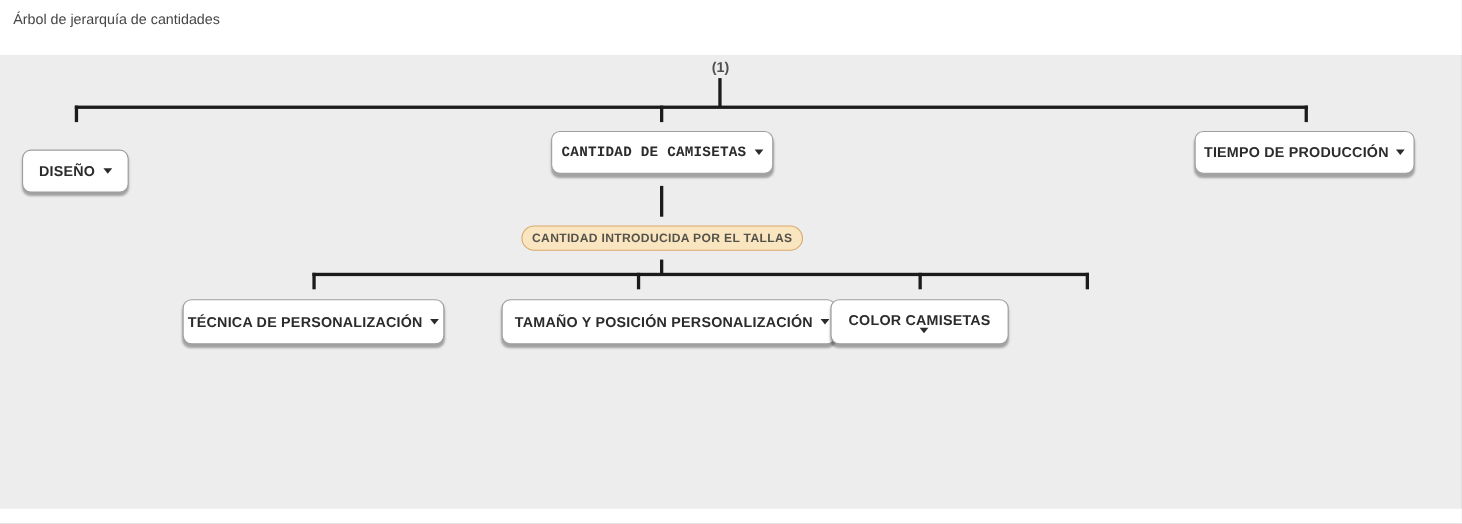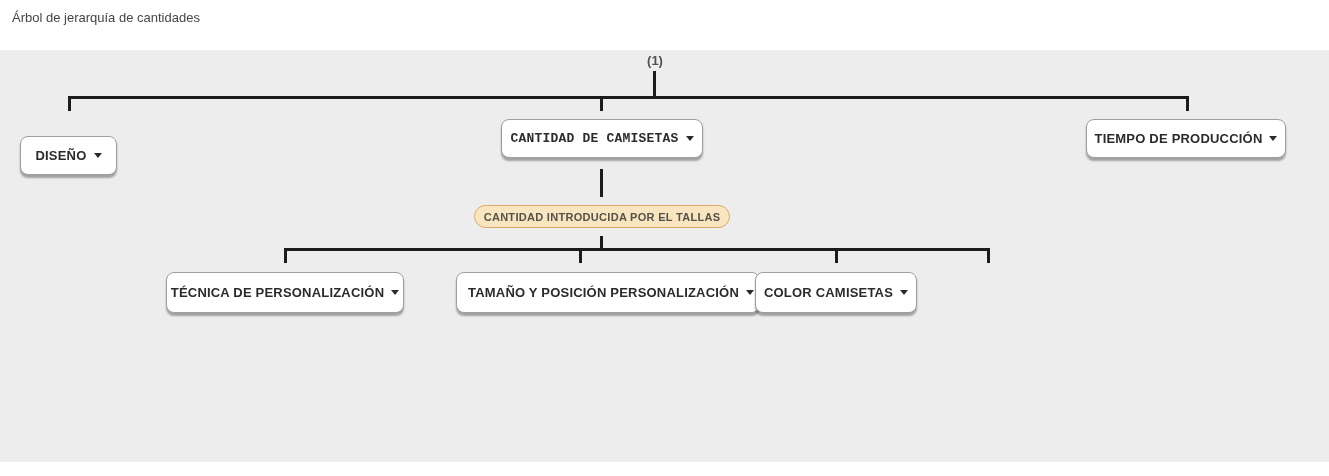--- a/index.html
+++ b/index.html
@@ -105,21 +105,21 @@
 
     <button class="node lv2" style="left:166px; top:222px; width:238px;align-items:center;">
       <span>TÉCNICA DE PERSONALIZACIÓN</span>
       <span class="caret"></span>
     </button>
     <button class="node lv2" style="left:428px; top:222px; width:304px;margin-left:28px;">
       <span class="dot"></span>
       <span>TAMAÑO Y POSICIÓN PERSONALIZACIÓN</span>
       <span class="caret"></span>
     </button>
-    <button class="node lv2" style="left:755px; top:222px; width:162px;">
+    <button class="node lv2" style="left:755px; top:222px; width:162px;flex-direction:column;">
       <span>COLOR CAMISETAS</span>
       <span class="caret"></span>
     </button>
 
   </div>
 
   <div class="bottombar"></div>
 </div>
 
 </body></html>

